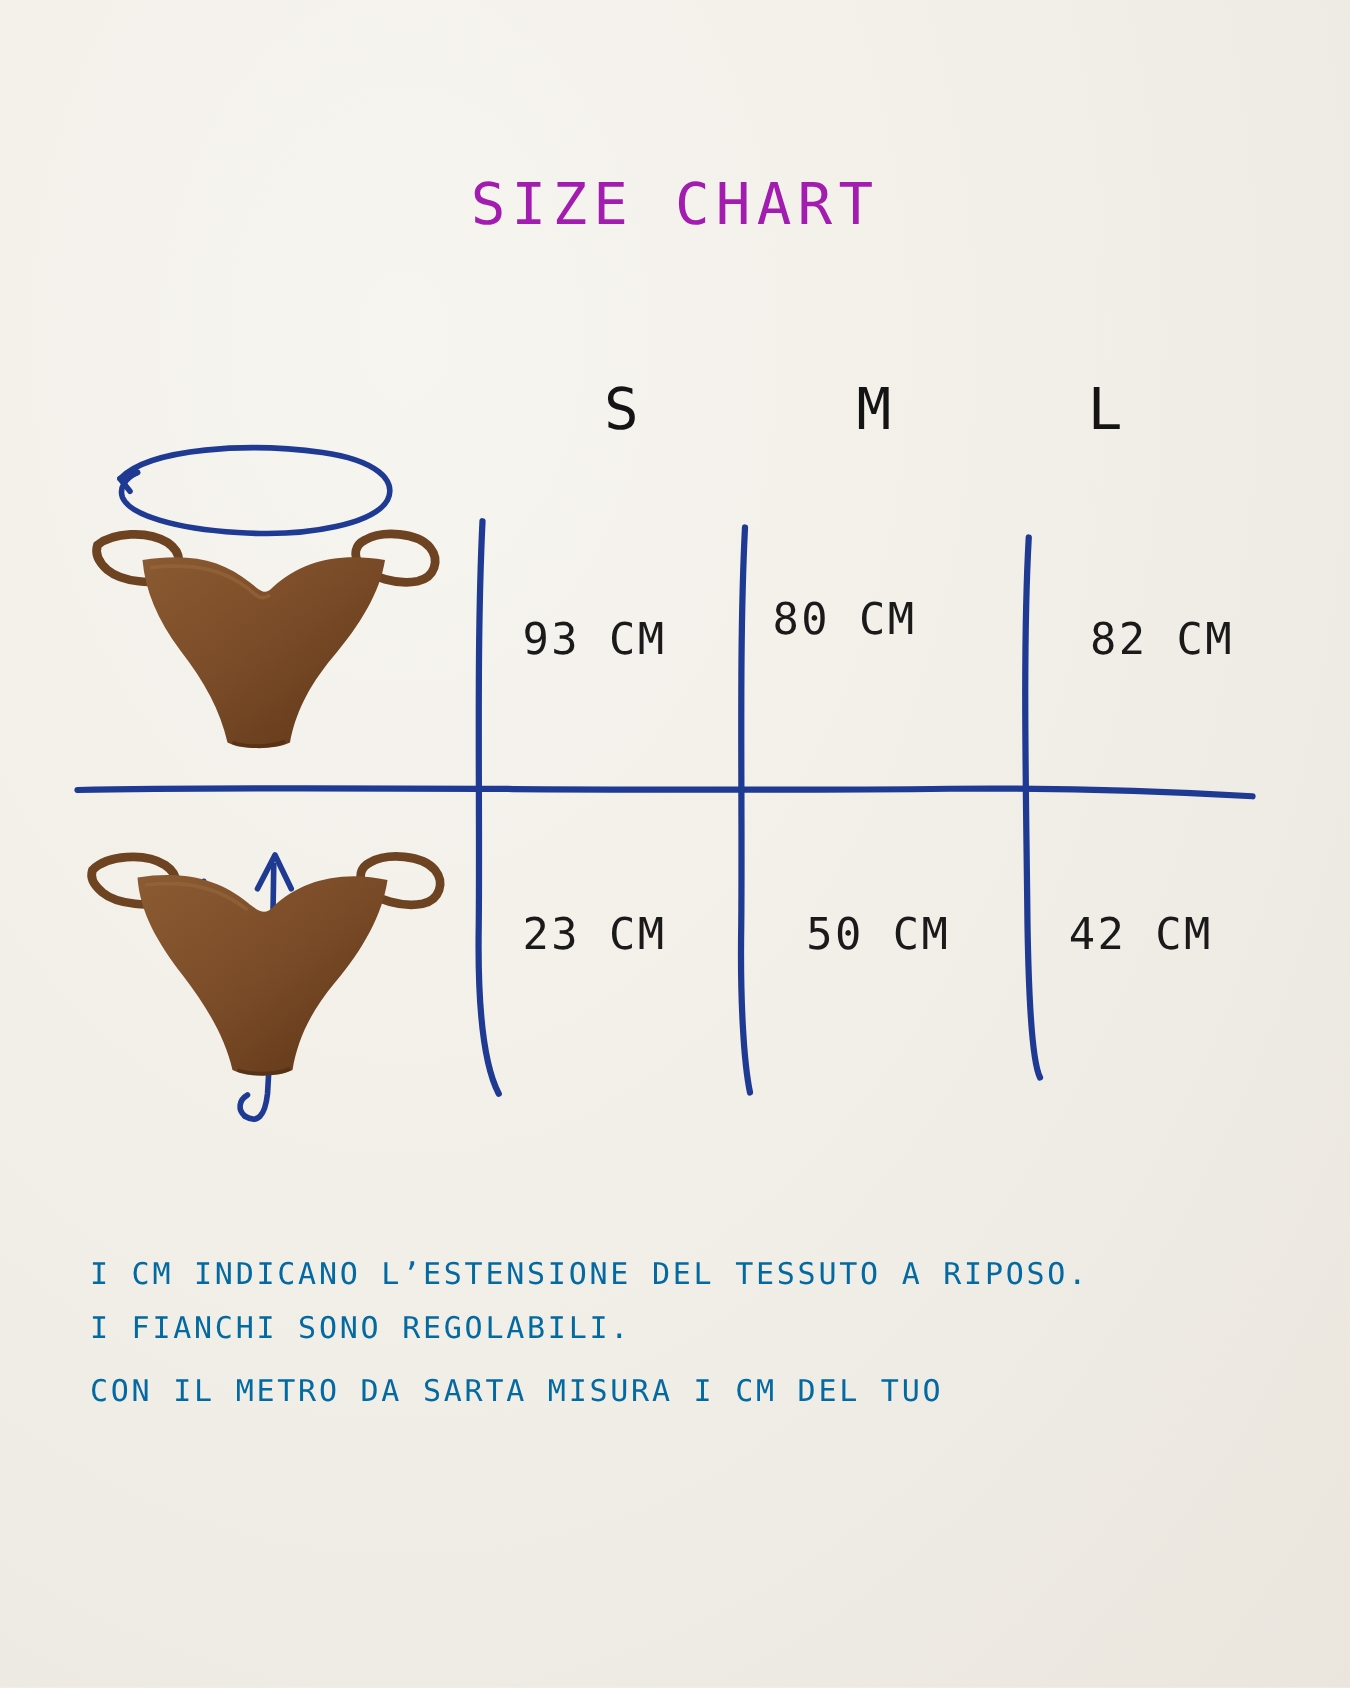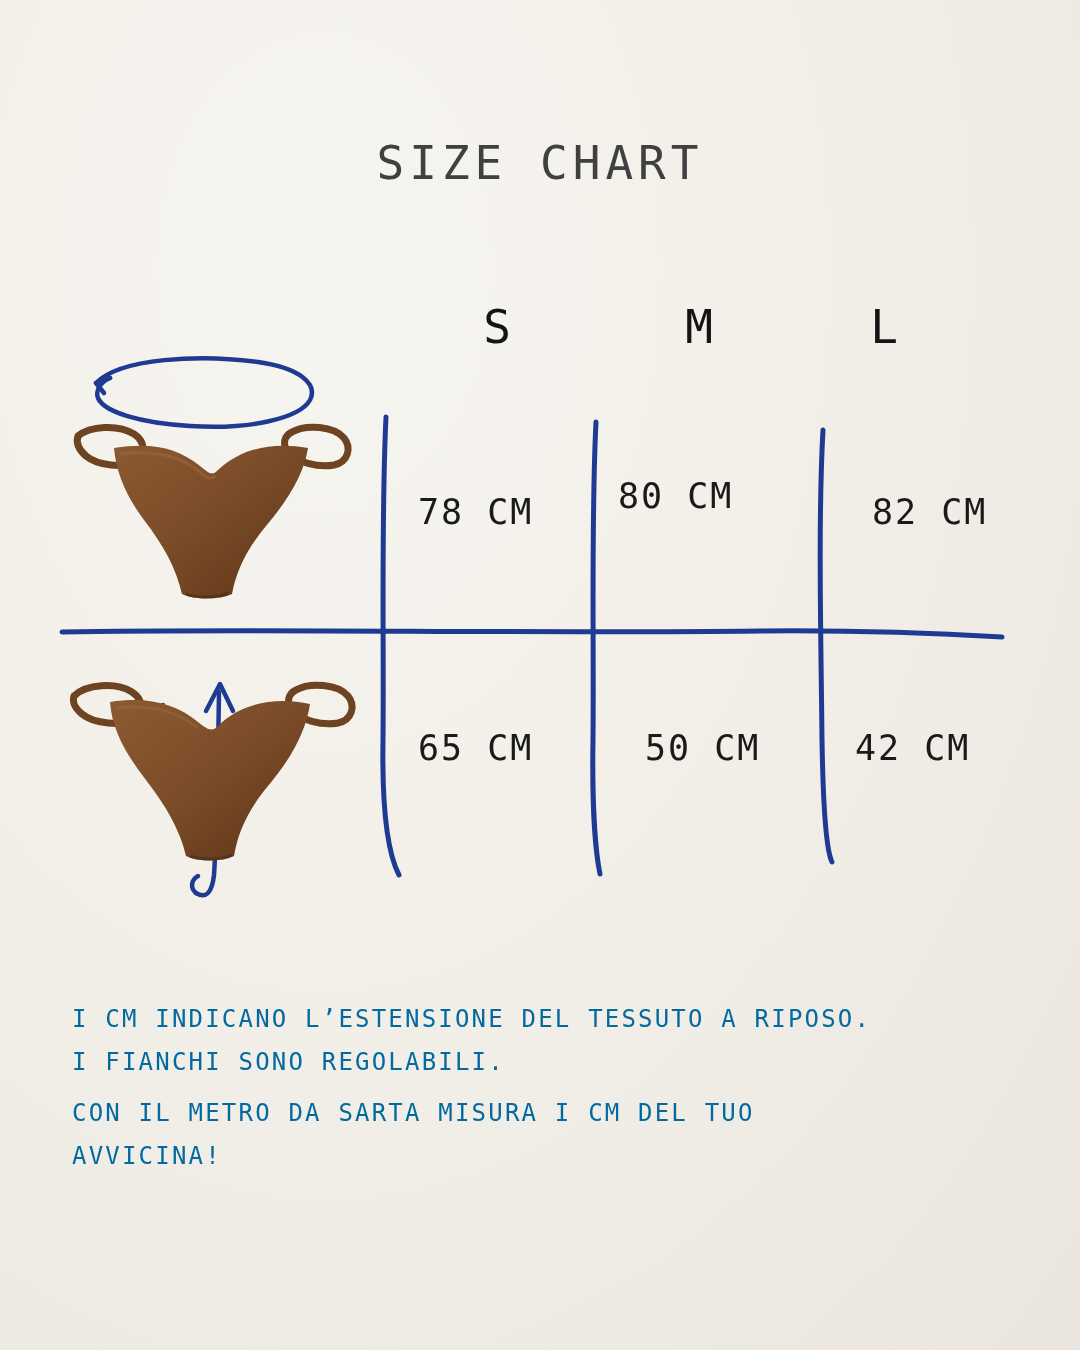--- a/index.html
+++ b/index.html
@@ -21,21 +21,21 @@
   
   .title {
     position: absolute;
     top: 136px;
     left: 0;
     width: 1080px;
     text-align: center;
     font-size: 46px;
     letter-spacing: 5px;
     font-weight: 400;
-    color: #404040;
+    color: #a21caf;
   }
 
   
   .size-head {
     position: absolute;
     font-size: 46px;
     letter-spacing: 2px;
     color: #141414;
     text-align: center;
     width: 120px;
@@ -157,28 +157,27 @@
              C162,202 138,202 126,196 C120,170 106,146 86,120 C66,94 52,70 50,42 Z" fill="url(#skin2)"></path>
     <path d="M56,48 C94,44 118,52 138,68" fill="none" stroke="#9a6a3d" stroke-width="3" opacity="0.5"></path>
     <path d="M130,196 C140,200 162,200 172,195" fill="none" stroke="#4a2a12" stroke-width="3" opacity="0.6"></path>
   </svg>
 </div>
 
 <div class="size-head size-s">S</div>
 <div class="size-head size-m">M</div>
 <div class="size-head size-l">L</div>
 
-<div class="cell r1c1">78 CM</div>
+<div class="cell r1c1">93 CM</div>
 <div class="cell r1c2">80 CM</div>
 <div class="cell r1c3">82 CM</div>
 
-<div class="cell r2c1">65 CM</div>
+<div class="cell r2c1">23 CM</div>
 <div class="cell r2c2">50 CM</div>
 <div class="cell r2c3">42 CM</div>
 
 <div class="note note-1">
   <p>I CM INDICANO L’ESTENSIONE DEL TESSUTO A RIPOSO.</p>
   <p>I FIANCHI SONO REGOLABILI.</p>
 </div>
 <div class="note note-2">
   <p>CON IL METRO DA SARTA MISURA I CM DEL TUO</p>
-  <p>AVVICINA!</p>
 </div>
 
 </body></html>

